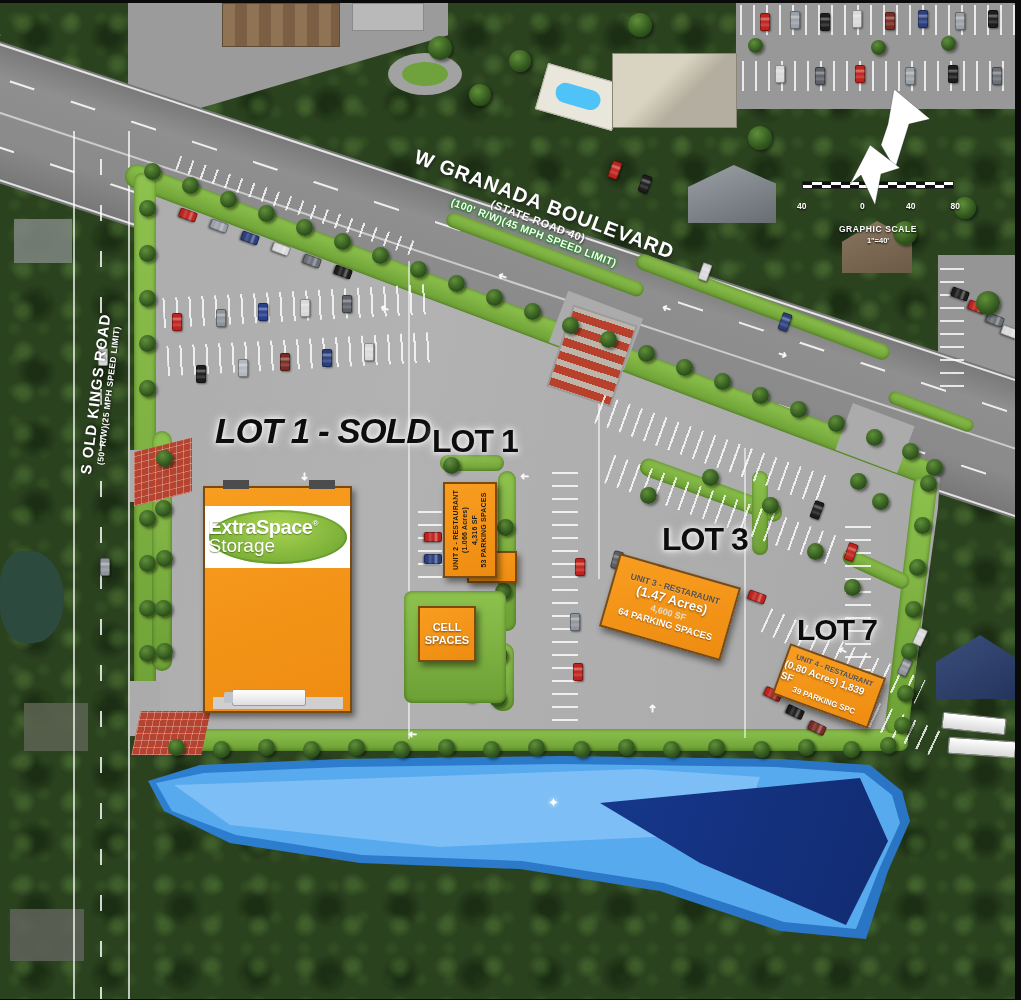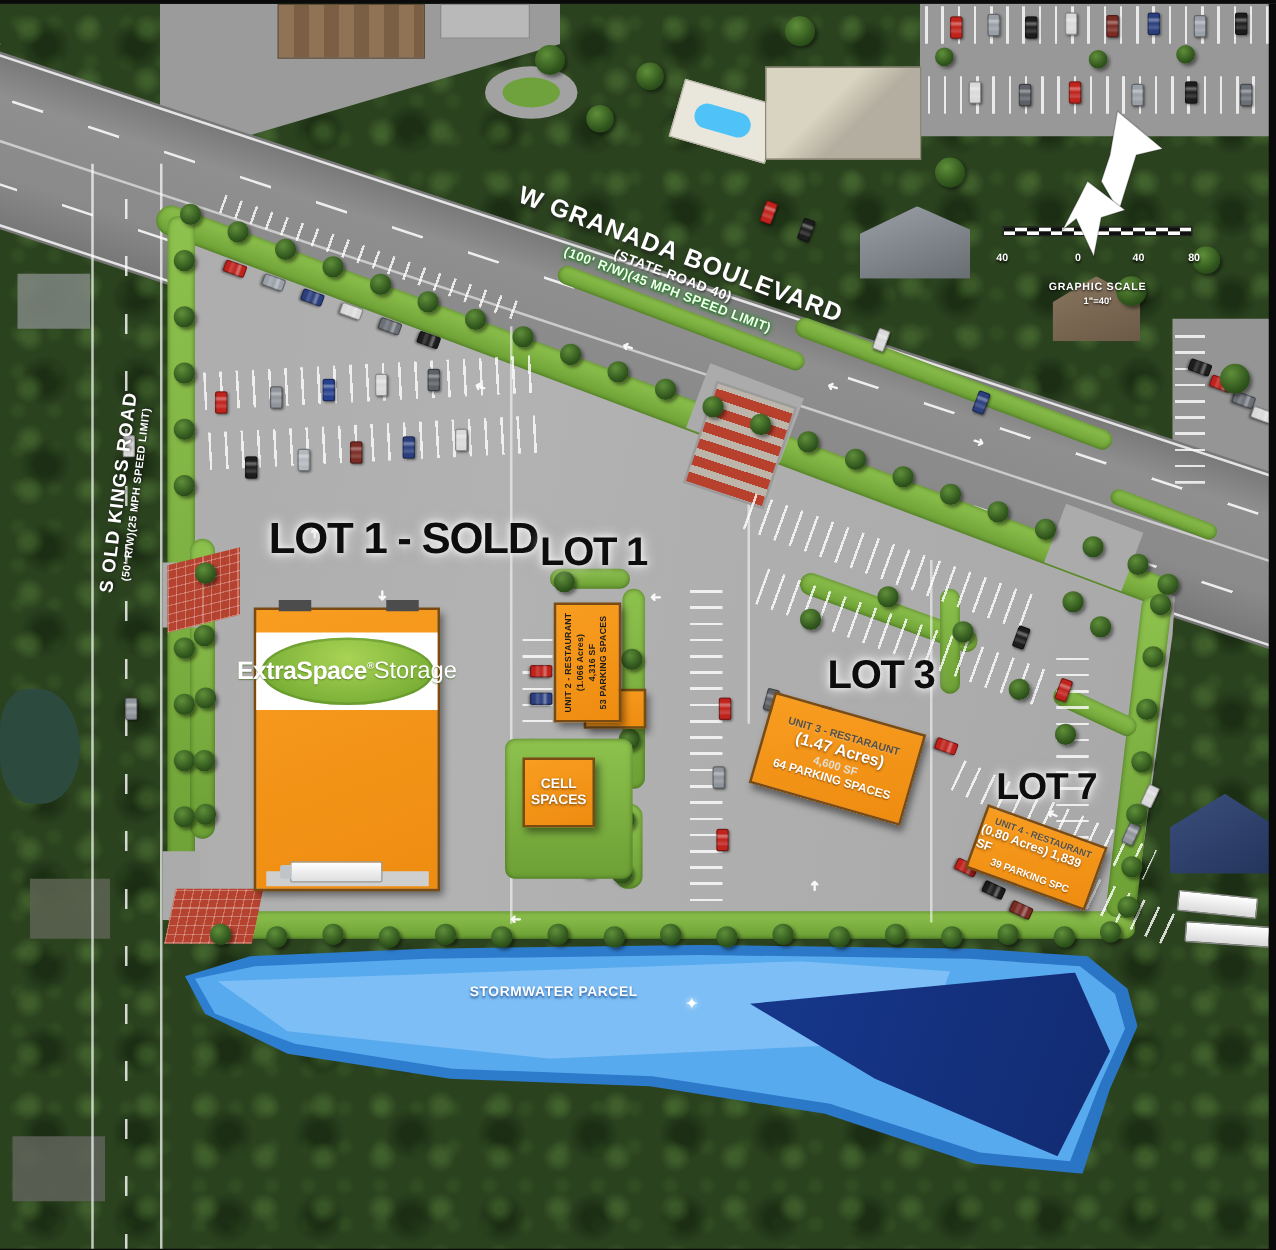--- a/index.html
+++ b/index.html
@@ -59,21 +59,21 @@
   .tree{position:absolute;border-radius:50%;z-index:14;
     background:radial-gradient(circle at 38% 32%,#5f8f39,#30551d 62%,#1c3a0f);box-shadow:2px 2px 3px rgba(0,0,0,.45);}
   .parrow{position:absolute;color:rgba(255,255,255,.92);font-size:11px;font-weight:700;z-index:7;line-height:1;}
   .parrow::before{content:"➜";}
   
   .bldg{position:absolute;background:linear-gradient(160deg,#f89d20,#ee8c10);border:2px solid #7a4a10;
     box-shadow:3px 4px 6px rgba(0,0,0,.45);z-index:20;box-sizing:border-box;}
   .esp{left:203px;top:483px;width:149px;height:227px;}
   .esp-notch{position:absolute;background:#4c4c4c;width:26px;height:9px;top:-8px;}
   .esp-band{position:absolute;left:0;top:18px;width:100%;height:62px;background:#fff;display:flex;align-items:center;justify-content:center;}
-  .esp-oval{width:138px;height:54px;border-radius:50%;display:flex;flex-direction:row;align-items:center;justify-content:center;
+  .esp-oval{width:138px;height:54px;border-radius:50%;display:flex;flex-direction:column;justify-content:center;
     background:radial-gradient(ellipse at 50% 30%,#a9d455,#7fb339 65%,#679c2b);box-shadow:inset 0 0 0 2px rgba(90,140,40,.5);}
   .esp-brand1{font-size:20px;font-weight:800;color:#fff;line-height:.95;letter-spacing:-.5px;text-shadow:0 1px 1px rgba(60,90,20,.6);}
   .esp-brand1 sup{font-size:8px;}
   .esp-brand2{font-size:19px;font-weight:400;color:#fff;line-height:.95;text-shadow:0 1px 1px rgba(60,90,20,.6);}
   .esp-info{position:absolute;left:0;top:104px;width:100%;text-align:center;color:#161616;font-weight:800;font-size:15px;line-height:17px;}
   .esp-dock{position:absolute;left:8px;bottom:2px;width:130px;height:12px;background:#cfcfcf;}
   .truck{position:absolute;left:27px;bottom:5px;width:72px;height:15px;background:linear-gradient(#fff,#dedede);border:1px solid #9a9a9a;border-radius:2px;z-index:21;}
   .truck::before{content:"";position:absolute;left:-9px;top:2px;width:9px;height:11px;background:#bfc4c9;border-radius:2px 0 0 2px;}
   .u2-main{left:443px;top:479px;width:54px;height:96px;}
   .u2-ext{left:467px;top:548px;width:50px;height:32px;}
@@ -212,21 +212,20 @@
   <div class="abs brick" style="left:136px;top:708px;width:70px;height:44px;transform:skewX(-12deg);"></div>
   <div class="abs brick" style="left:134px;top:442px;width:58px;height:54px;transform:skewY(-14deg);"></div>
 
   <div class="abs sw">
     <div class="sw-outer"></div>
     <div class="sw-inner"></div>
     <div class="sw-light"></div>
     <div class="sw-deep"></div>
     <div class="sparkle"></div>
     <div class="sw-label">
-      <div>STORMWATER PARCEL</div>
     </div>
   </div>
 
   <div class="bldg esp">
     <div class="esp-notch" style="left:18px;"></div>
     <div class="esp-notch" style="left:104px;"></div>
     <div class="esp-band">
       <div class="esp-oval">
         <div class="esp-brand1"><span>ExtraSpace</span><sup>®</sup></div>
         <div class="esp-brand2">Storage</div>
@@ -257,21 +256,21 @@
     <div class="ln-gy">4,600 SF</div>
     <div class="ln-wt">64 PARKING SPACES</div>
   </div>
 
   <div class="bldg u4">
     <div class="ln-dk">UNIT 4 - RESTAURANT</div>
     <div class="ln-wb">(0.80 Acres) 1,839 SF</div>
     <div class="ln-wt">39 PARKING SPC</div>
   </div>
 
-  <div class="lot-label" style="left:215px;top:408px;font-size:35px;">LOT 1 - SOLD</div>
+  <div class="lot-label" style="left:215px;top:408px;font-size:35px;font-style:italic;">LOT 1 - SOLD</div>
   <div class="lot-label" style="left:432px;top:420px;font-size:32px;">LOT 1</div>
   <div class="lot-label" style="left:662px;top:518px;font-size:32px;">LOT 3</div>
   <div class="lot-label" style="left:797px;top:610px;font-size:30px;">LOT 7</div>
 
   <div class="abs road-label-granada">
     <div class="rlg-name">W GRANADA BOULEVARD</div>
     <div class="rlg-state">(STATE ROAD 40)</div>
     <div class="rlg-row">(100' R/W)(45 MPH SPEED LIMIT)</div>
   </div>
   <div class="abs road-label-ok">

